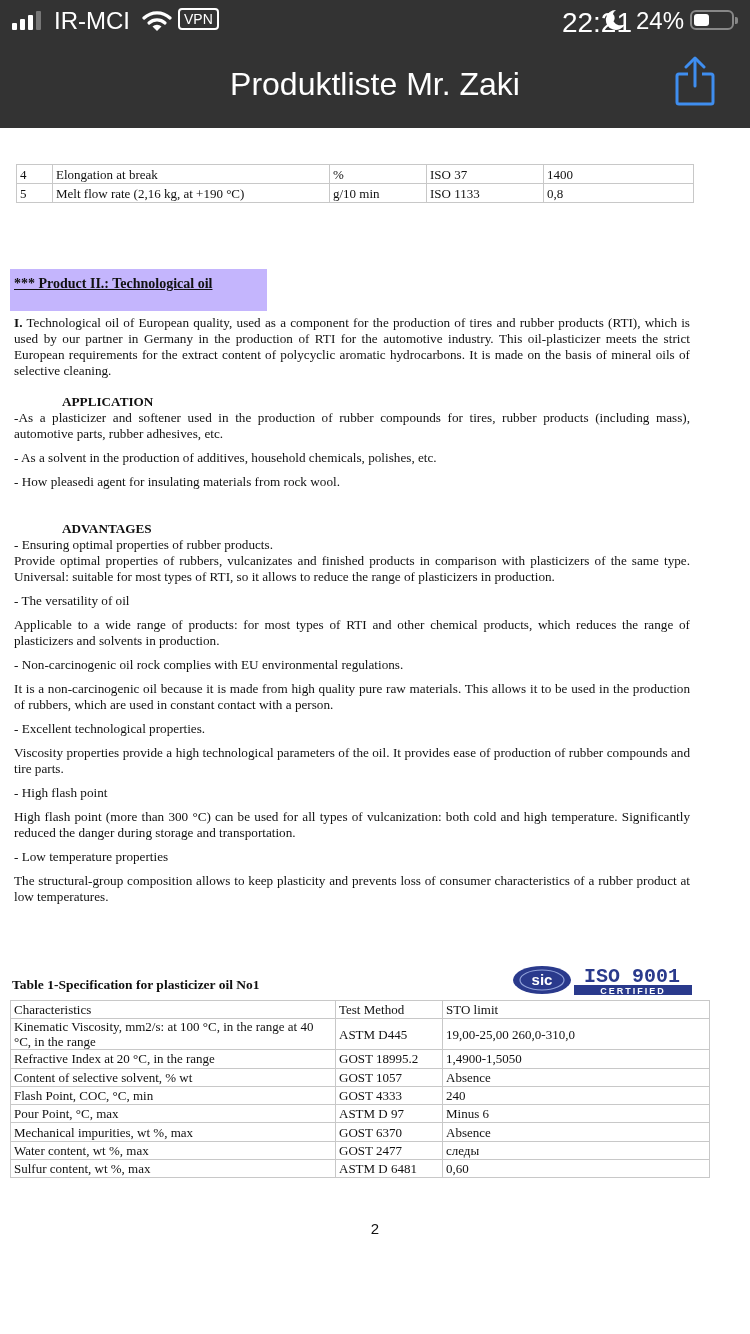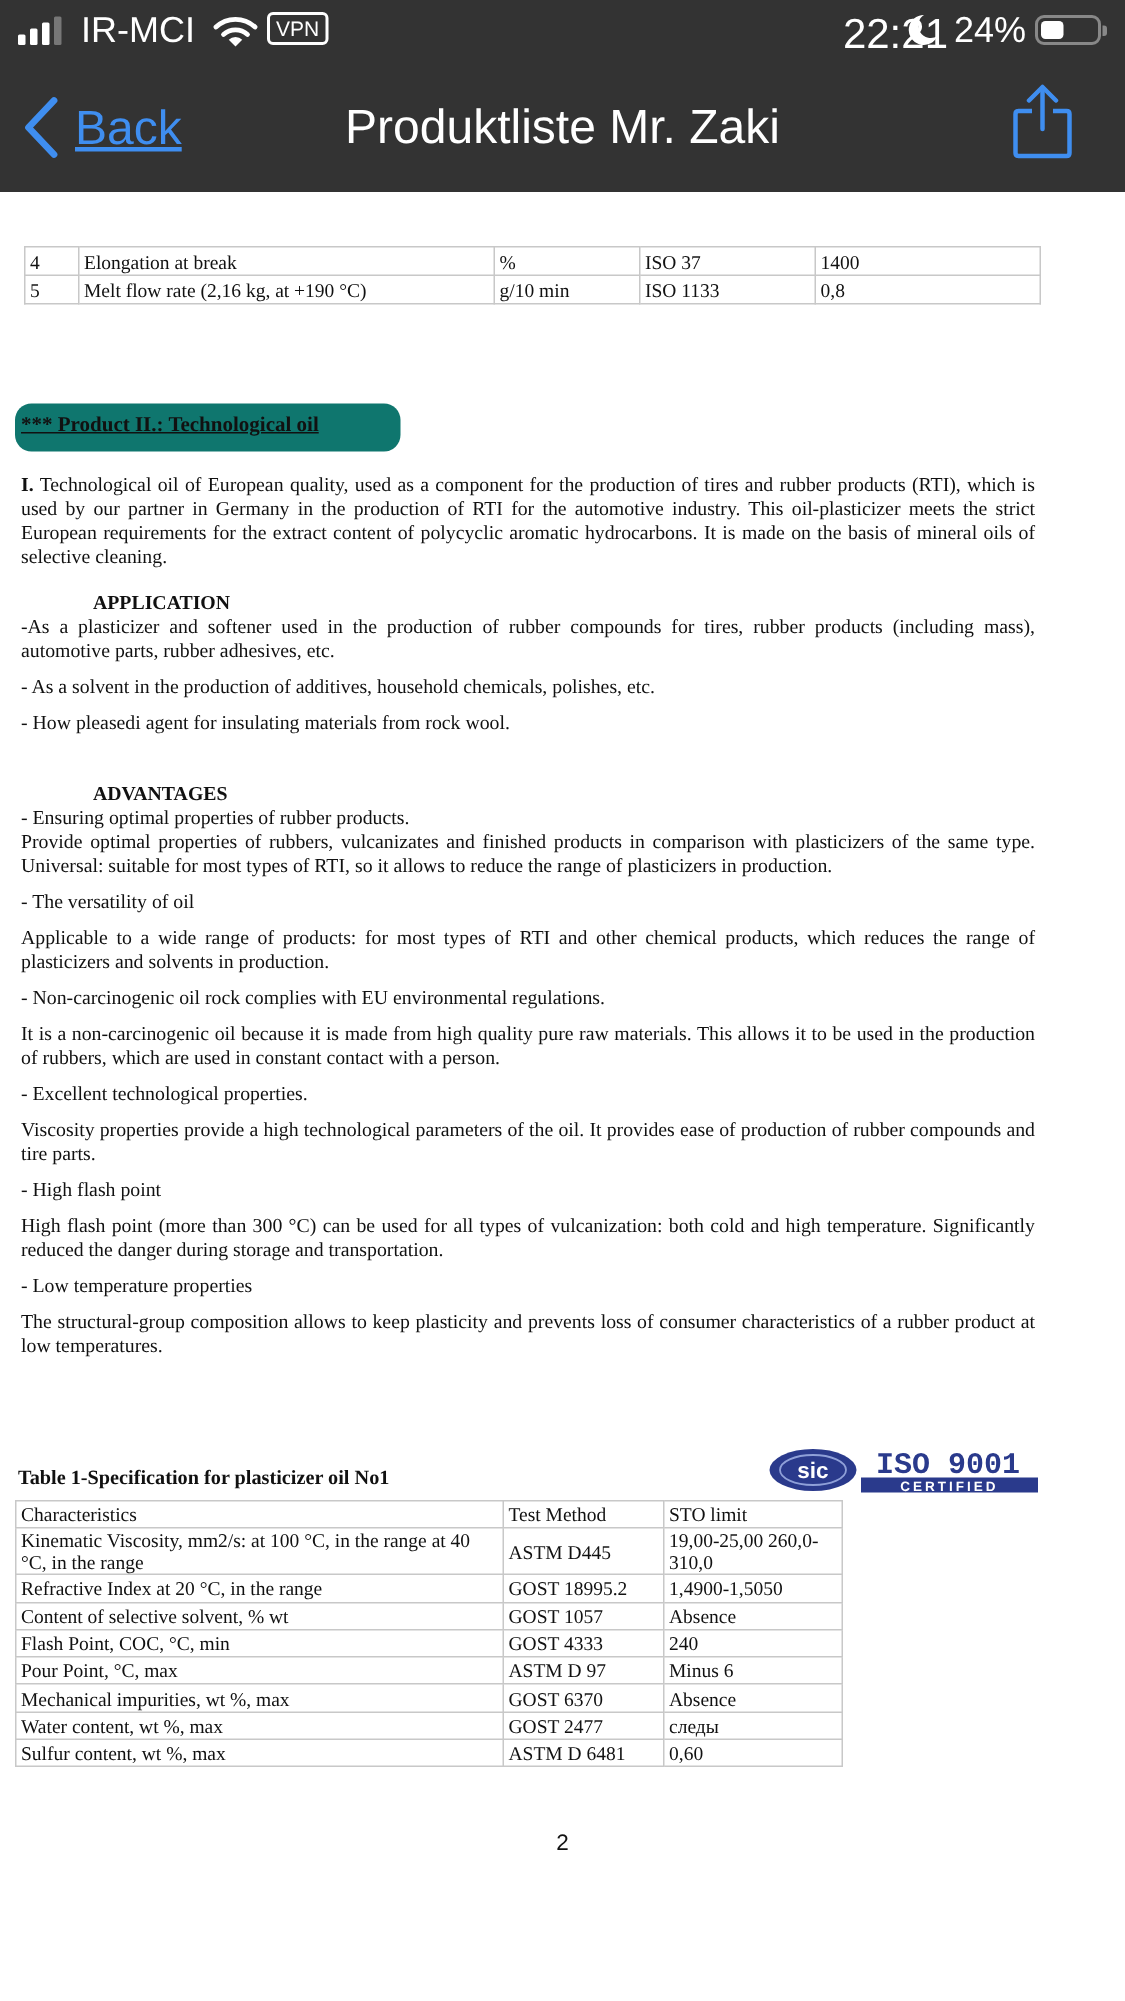--- a/index.html
+++ b/index.html
@@ -30,29 +30,29 @@
   .share { position: absolute; left: 674px; top: 16px; width: 42px; height: 50px; }
 
   
   .doc { position: absolute; left: 0; top: 128px; width: 750px; }
   table.spec { border-collapse: collapse; font-family: "Liberation Serif", serif; font-size: 13px; color: #111; }
   table.spec td { border: 1px solid #c8c8c8; padding: 0 3px; vertical-align: middle; line-height: 15px; }
 
   .t0 { position: absolute; left: 16px; top: 36px; width: 678px; }
   .t0 td { height: 19px; }
 
-  .product-head { position: absolute; left: 10px; top: 141px; width: 257px; height: 32px; background: #0f766e; font-weight: bold; font-size: 14px; text-decoration: underline; padding: 7px 4px 0 4px; border-radius: 11px; }
+  .product-head { position: absolute; left: 10px; top: 141px; width: 257px; height: 42px; background: #c4b5fd; font-weight: bold; font-size: 14px; text-decoration: underline; padding: 7px 4px 0 4px; }
 
   .para { position: absolute; left: 14px; width: 676px; font-size: 13.2px; line-height: 16px; text-align: justify; }
   .para b { font-weight: bold; }
   .heading { font-weight: bold; margin-left: 48px; }
 
   .table-title { position: absolute; left: 12px; top: 849px; font-weight: bold; font-size: 13.5px; }
   .iso-badge { position: absolute; left: 512px; top: 836px; width: 182px; height: 32px; }
-  .t1 { position: absolute; left: 10px; top: 872px; width: 552px; }
+  .t1 { position: absolute; left: 10px; top: 872px; width: 700px; }
   .t1 td { height: 18.3px; }
   .t1 td.c0 { width: 325px; }
   .t1 td.c1 { width: 107px; }
 
   .page-num { position: absolute; left: 0; width: 750px; top: 1092px; text-align: center; font-family: "Liberation Sans", sans-serif; font-size: 15px; }
 </style>
 </head>
 <body>
 
 <div class="chrome">
@@ -75,26 +75,20 @@
       <path d="M12 1 A10 10 0 1 0 21 15 A8 8 0 0 1 12 1 Z" fill="#fff"></path>
     </svg>
     <span class="battery-pct">24%</span>
     <div class="battery">
       <div class="fill" id="battery-fill" style="width: 15px;"></div>
       <div class="tip"></div>
     </div>
   </div>
 
   <div class="navbar">
-    <a class="back">
-      <svg viewBox="0 0 26 42">
-        <path d="M22 3 L5 21 L22 39" stroke="#3f8ef0" stroke-width="4.5" fill="none" stroke-linecap="round" stroke-linejoin="round"></path>
-      </svg>
-      <span class="back-label">Back</span>
-    </a>
     <div class="title">Produktliste Mr. Zaki</div>
     <svg class="share" viewBox="0 0 42 50">
       <path d="M21 3 L21 30" stroke="#3f8ef0" stroke-width="3" stroke-linecap="round"></path>
       <path d="M12 11 L21 2 L30 11" stroke="#3f8ef0" stroke-width="3" fill="none" stroke-linecap="round" stroke-linejoin="round"></path>
       <path d="M14 18 L5 18 Q3 18 3 20 L3 46 Q3 48 5 48 L37 48 Q39 48 39 46 L39 20 Q39 18 37 18 L28 18" stroke="#3f8ef0" stroke-width="3" fill="none" stroke-linejoin="round"></path>
     </svg>
   </div>
 </div>
 
 <div class="doc">

